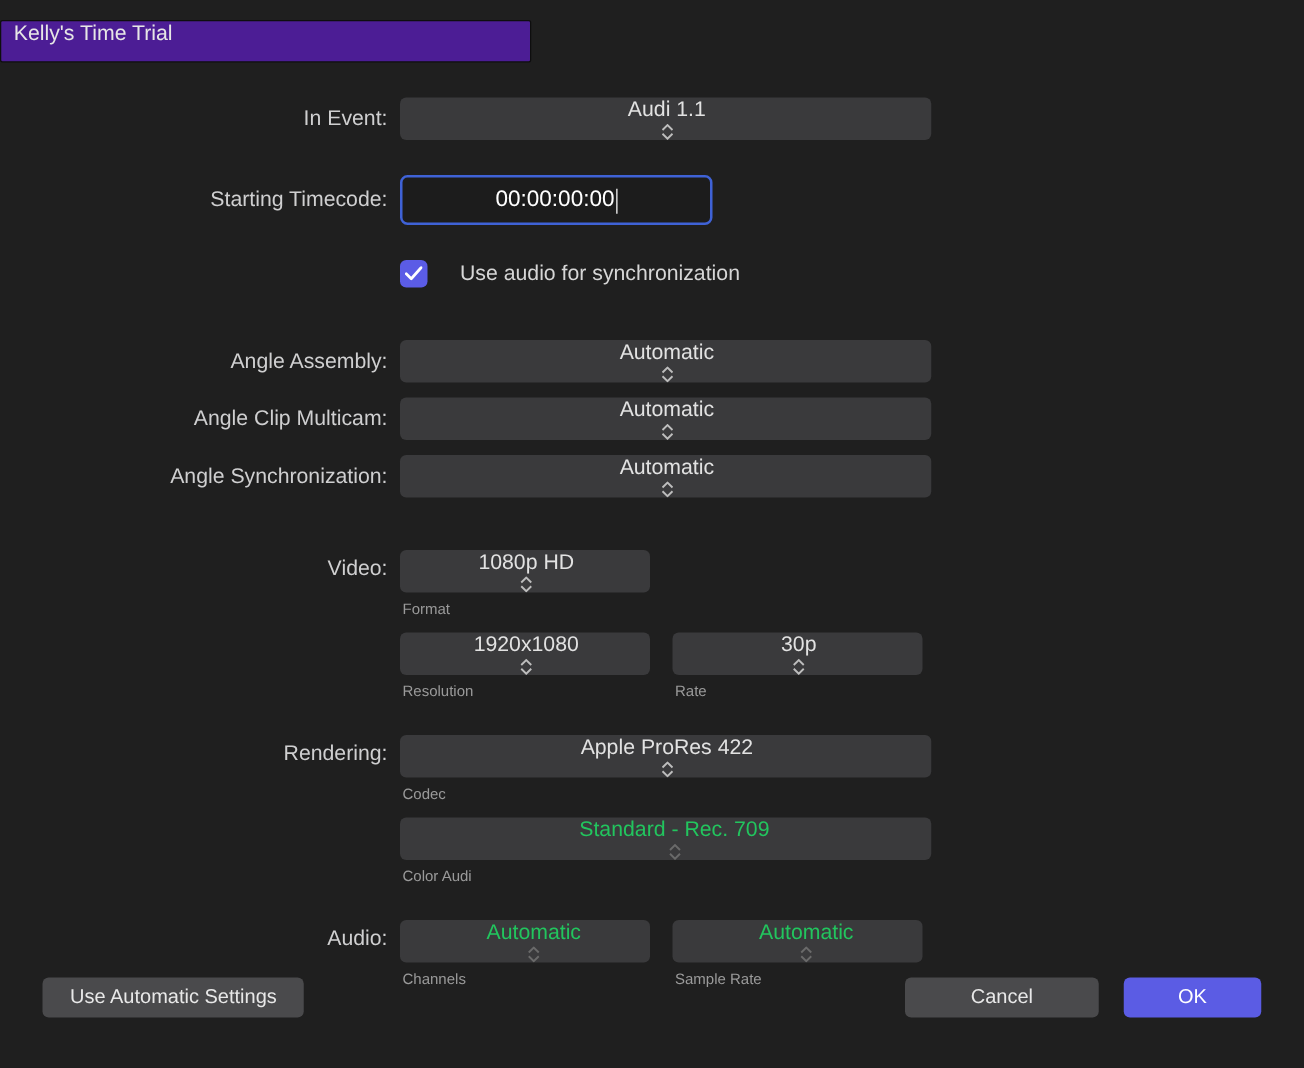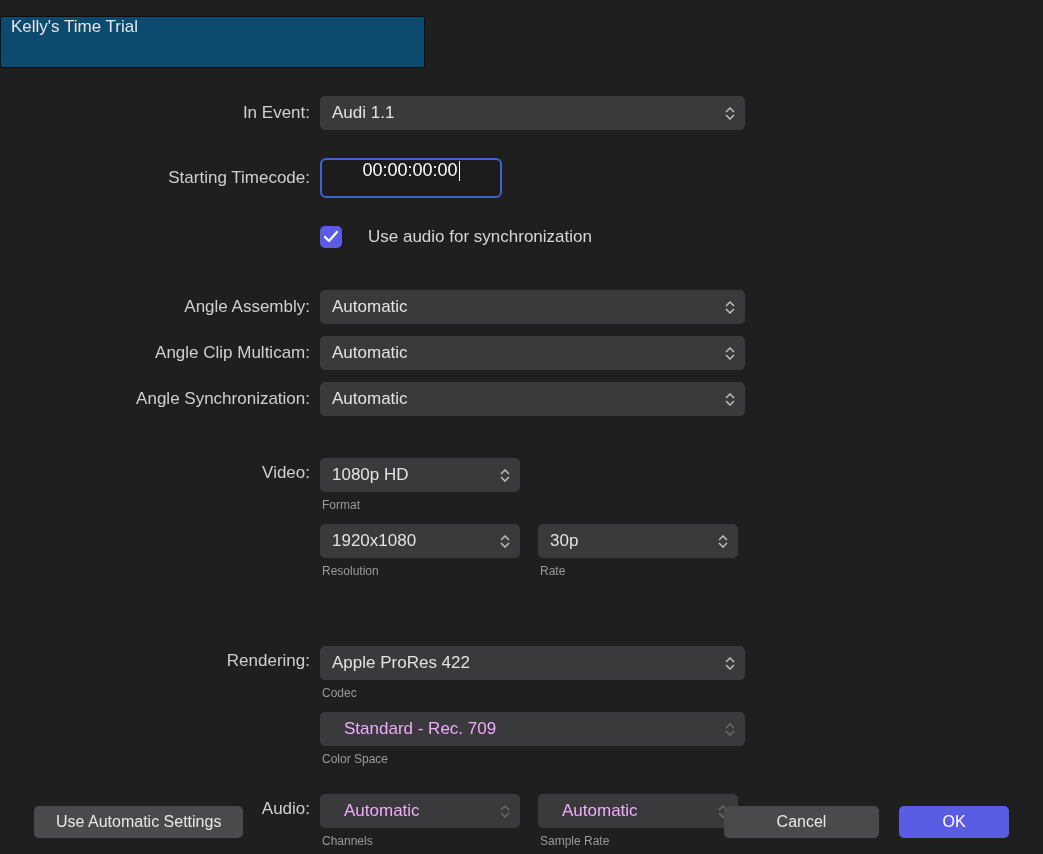--- a/index.html
+++ b/index.html
@@ -29,64 +29,65 @@
       line-height: 30px;
     }
     .ctrl-col {
       display: flex;
       flex: 1;
       align-items: center;
       gap: 18px;
     }
     .text-input {
       width: 425px;
-      height: 52px;
-      background: #0c4a6e;
+      height: 34px;
+      background: #4c1d95;
       border: 1px solid #0e0e0e;
       border-radius: 2px;
       color: #e6e6e6;
       padding: 0 10px;
       font-size: 17px;
     }
     .dropdown {
       display:flex;
       align-items:center;
       justify-content:space-between;
       height: 34px;
       background: #3a3a3c;
       border-radius: 5px;
       color: #e2e2e2;
       padding: 0 10px 0 12px;
       font-size: 17px;
       position: relative;
+      flex-direction: column;
     }
     .dropdown.disabled {
-      color: #f0abfc;
+      color: #22c55e;
       padding-left: 24px;
     }
     .dropdown .chev {
       display:flex;
       flex-direction: column;
       align-items:center;
       gap: 1px;
       color: #bdbdbd;
     }
     .dropdown.disabled .chev { color:#6a6a6a; }
     .chev svg { display:block; }
     .w425 { width:425px; }
     .w200 { width:200px; }
     .timecode {
-      width: 182px;
+      width: 250px;
       height: 40px;
       background: #1c1c1c;
       border: 2px solid #3f62d6;
       border-radius: 6px;
       color: #fff;
       display:flex;
-      align-items:flex-start;
+      align-items:center;
       justify-content:center;
       font-size:18px;
     }
     .timecode span::after {
       content:"";
       display:inline-block;
       width:1px; height:20px;
       background:#fff;
       vertical-align: middle;
       margin-left:1px;
@@ -112,21 +113,21 @@
       padding-left:2px;
     }
     .sub-col {
       display:flex;
       flex-direction:column;
       justify-content:space-between;
     }
     .footer {
       position:absolute;
       left:0; right:0;
-      top:806px;
+      top:782px;
       display:flex;
       align-items:center;
       padding: 0 34px;
     }
     .btn {
       height:32px;
       border-radius:5px;
       font-size:16px;
       display:flex;
       align-items:center;
@@ -307,21 +308,21 @@
               </svg>
           </span>
         </div>
         <div class="sublabel">Rate</div>
       </div>
     </div>
   </div>
 
   <div class="gap16"></div>
 
-  <div class="row" style="align-items:flex-start;margin-top:40px;">
+  <div class="row" style="align-items:flex-start;">
     <div class="label-col">Rendering:</div>
     <div class="ctrl-col">
       <div class="sub-col">
         <div class="dropdown w425">
           <span>Apple ProRes 422</span>
           <span class="chev">
             <svg width="10" height="6">
                 <path d="M1 5 L5 1 L9 5" stroke="currentColor" fill="none" stroke-width="1.5"></path>
               </svg>
             <svg width="10" height="6">
@@ -342,21 +343,21 @@
           <span>Standard - Rec. 709</span>
           <span class="chev">
             <svg width="10" height="6">
                 <path d="M1 5 L5 1 L9 5" stroke="currentColor" fill="none" stroke-width="1.5"></path>
               </svg>
             <svg width="10" height="6">
                 <path d="M1 1 L5 5 L9 1" stroke="currentColor" fill="none" stroke-width="1.5"></path>
               </svg>
           </span>
         </div>
-        <div class="sublabel">Color Space</div>
+        <div class="sublabel">Color Audi</div>
       </div>
     </div>
   </div>
 
   <div class="gap16"></div>
 
   <div class="row" style="align-items:flex-start;">
     <div class="label-col">Audio:</div>
     <div class="ctrl-col">
       <div class="sub-col">

